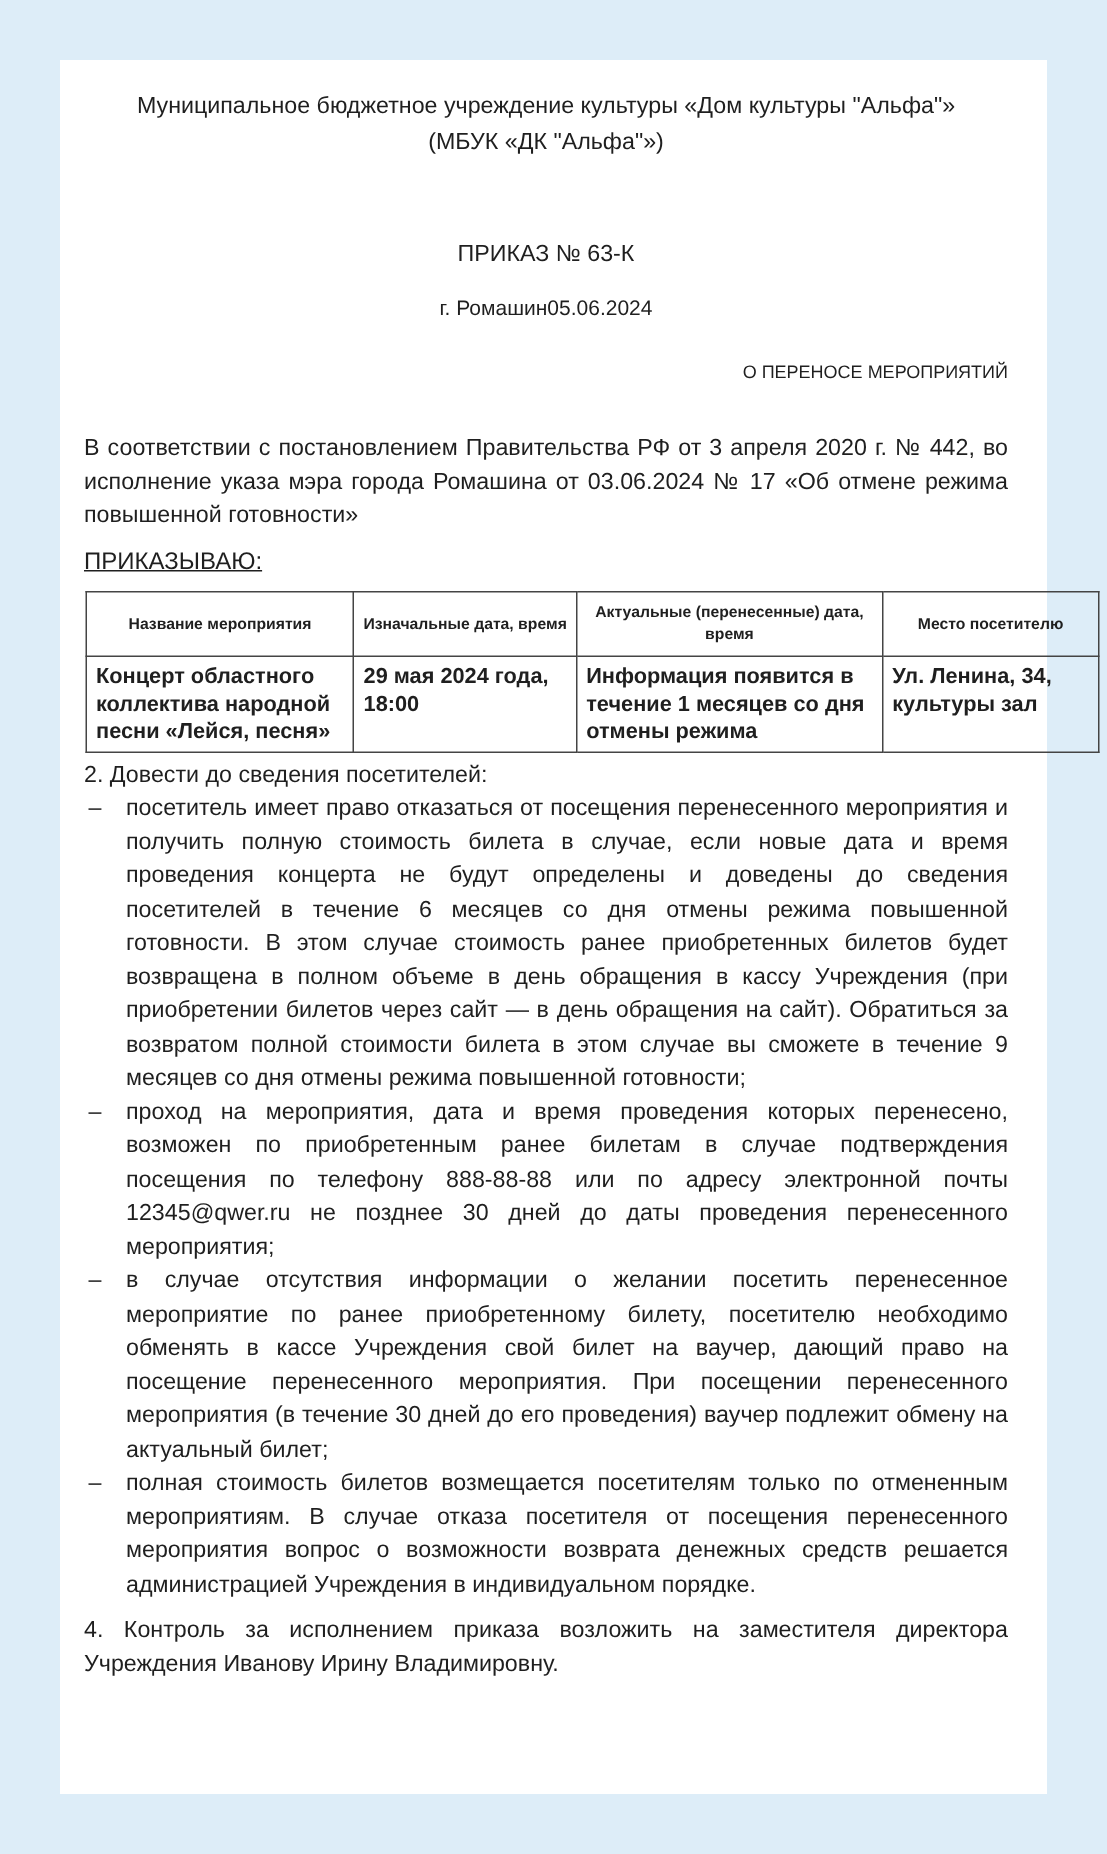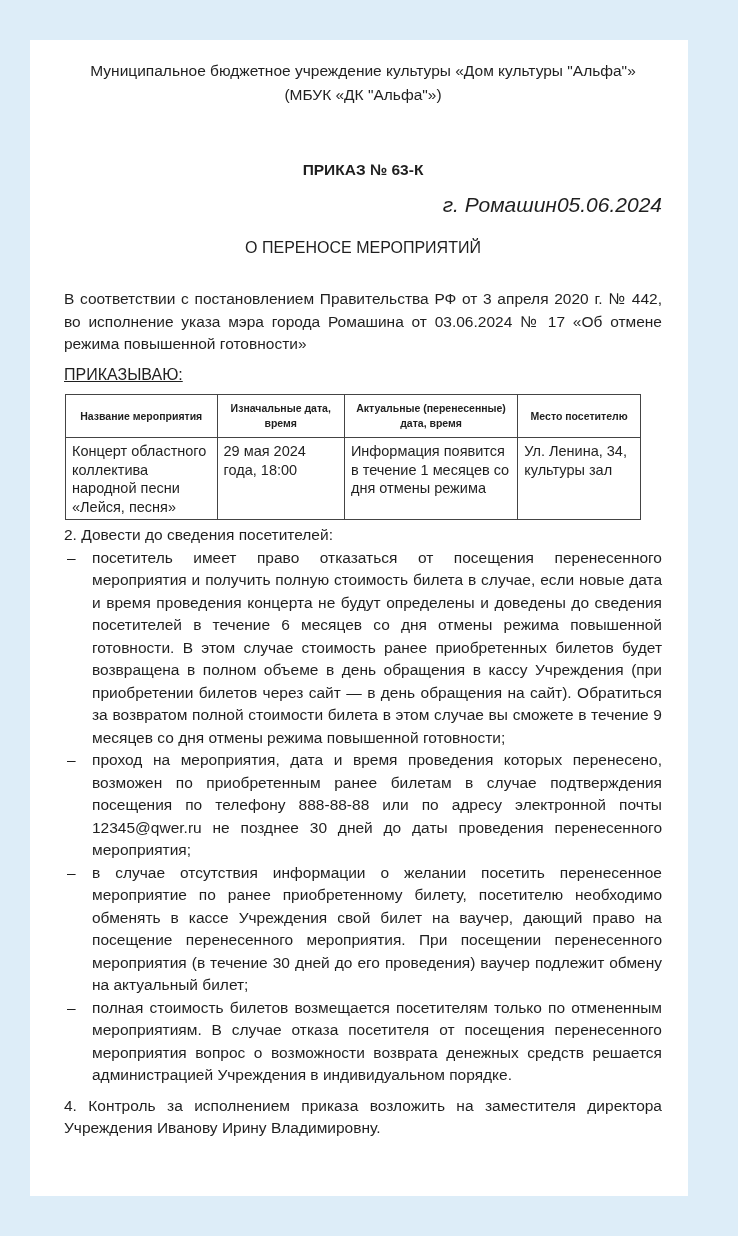--- a/index.html
+++ b/index.html
@@ -6,70 +6,69 @@
   body {
     width: 738px; height: 1236px;
     background: #ddedf8;
     font-family: "Liberation Sans", "DejaVu Sans", sans-serif;
     color: #1f1f1f;
     position: relative;
     overflow: hidden;
   }
   .page {
     position: absolute;
-    left: 30px; top: 40px;
+    left: 40px; top: 40px;
     width: 658px; height: 1156px;
     background: #ffffff;
     box-sizing: border-box;
-    padding: 19px 26px 0 34px;
+    padding: 19px 26px 0 16px;
   }
   .org {
     text-align: center;
     font-size: 15.5px;
     line-height: 24px;
     margin: 0;
   }
   .order-no {
     text-align: center;
     font-size: 15.5px;
     margin-top: 53px;
     line-height: 20px;
-    font-weight: bold;
   }
   .city-date {
-    display: flex; justify-content: flex-end;
-    font-size: 21px;
+    display: flex; justify-content: center;
+    font-size: 14px;
     margin-top: 15px;
     line-height: 20px;
-    font-style: italic;
   }
   .subject {
-    text-align: center;
-    font-size: 16px;
+    text-align: right;
+    font-size: 12px;
     margin-top: 23px;
     line-height: 20px;
   }
   p { margin: 0; }
   .para {
     font-size: 15.5px;
     line-height: 22.5px;
     text-align: justify;
   }
   .preamble { margin-top: 30px; }
   .prikaz { margin-top: 8px; font-size: 16px; text-decoration: underline; }
   .item1 { margin-top: 8px; }
   table.events {
     border-collapse: collapse;
     margin-top: 8px;
-    width: 576px;
+    width: 676px;
     margin-left: 1px;
   }
   table.events th, table.events td {
     border: 1px solid #444;
     vertical-align: top;
+    font-weight: bold;
   }
   table.events th {
     font-size: 10.5px;
     font-weight: bold;
     text-align: center;
     vertical-align: middle;
     line-height: 15px;
     height: 38px;
     padding: 2px 4px;
   }

